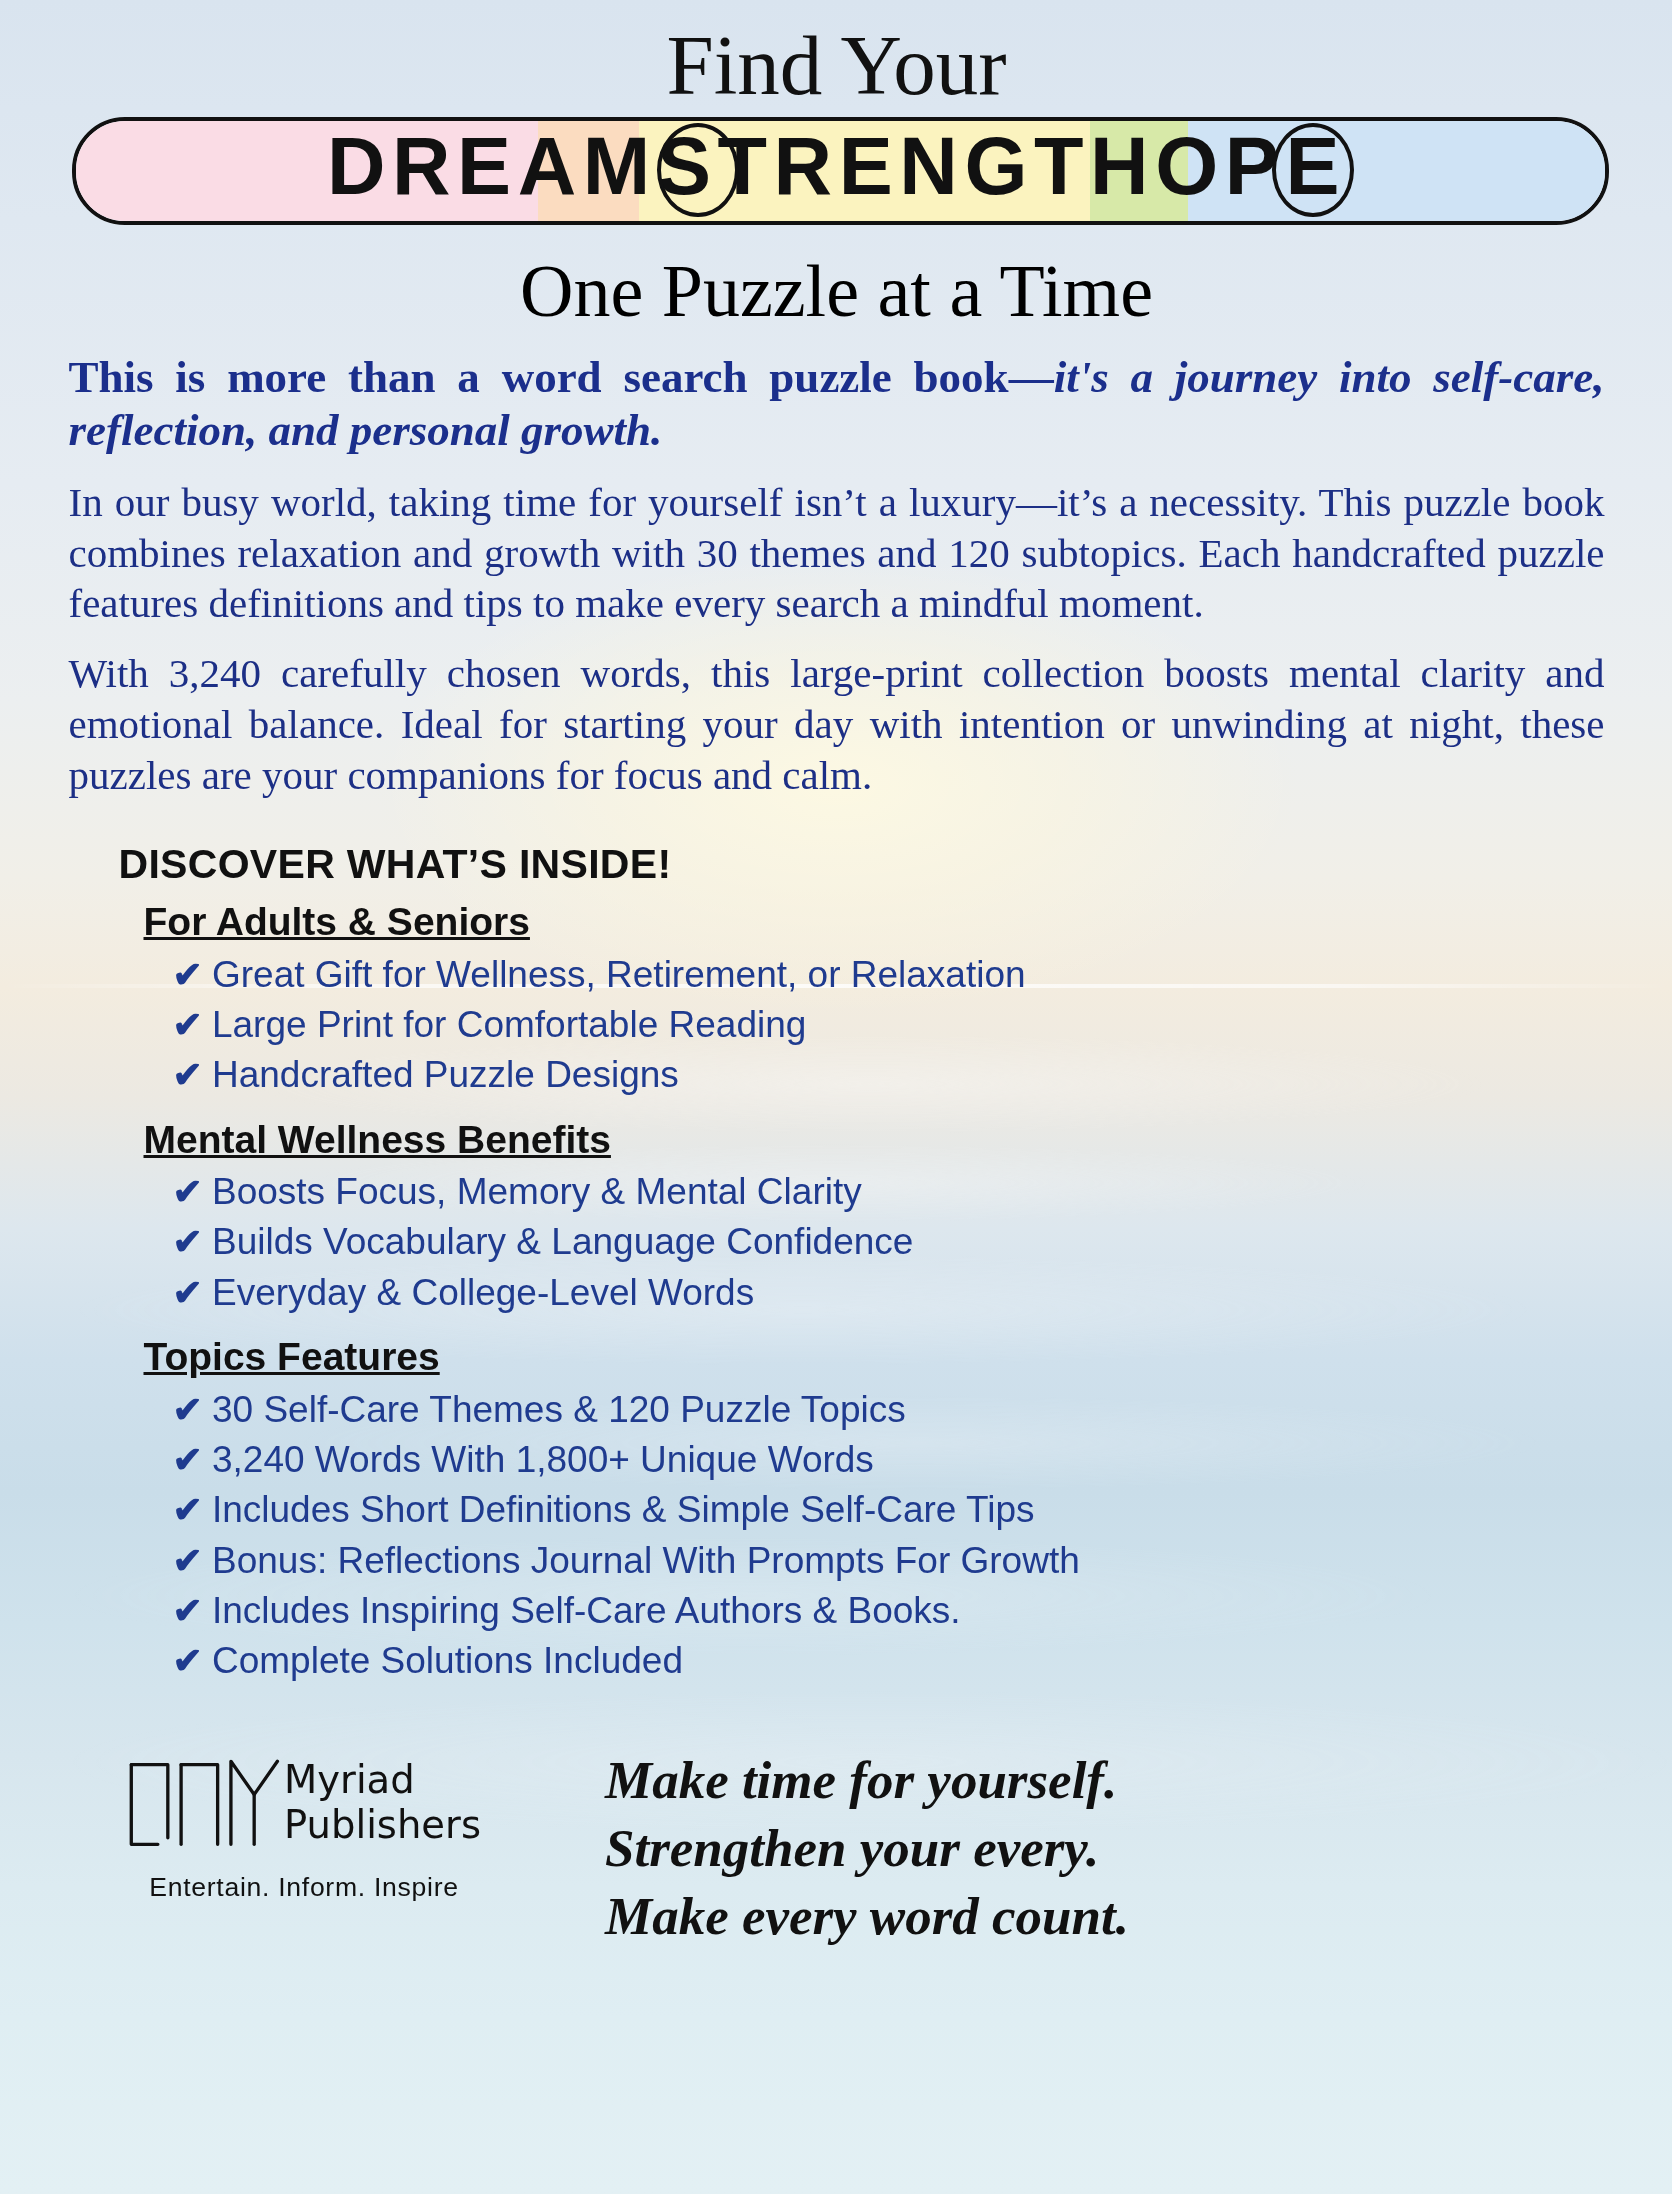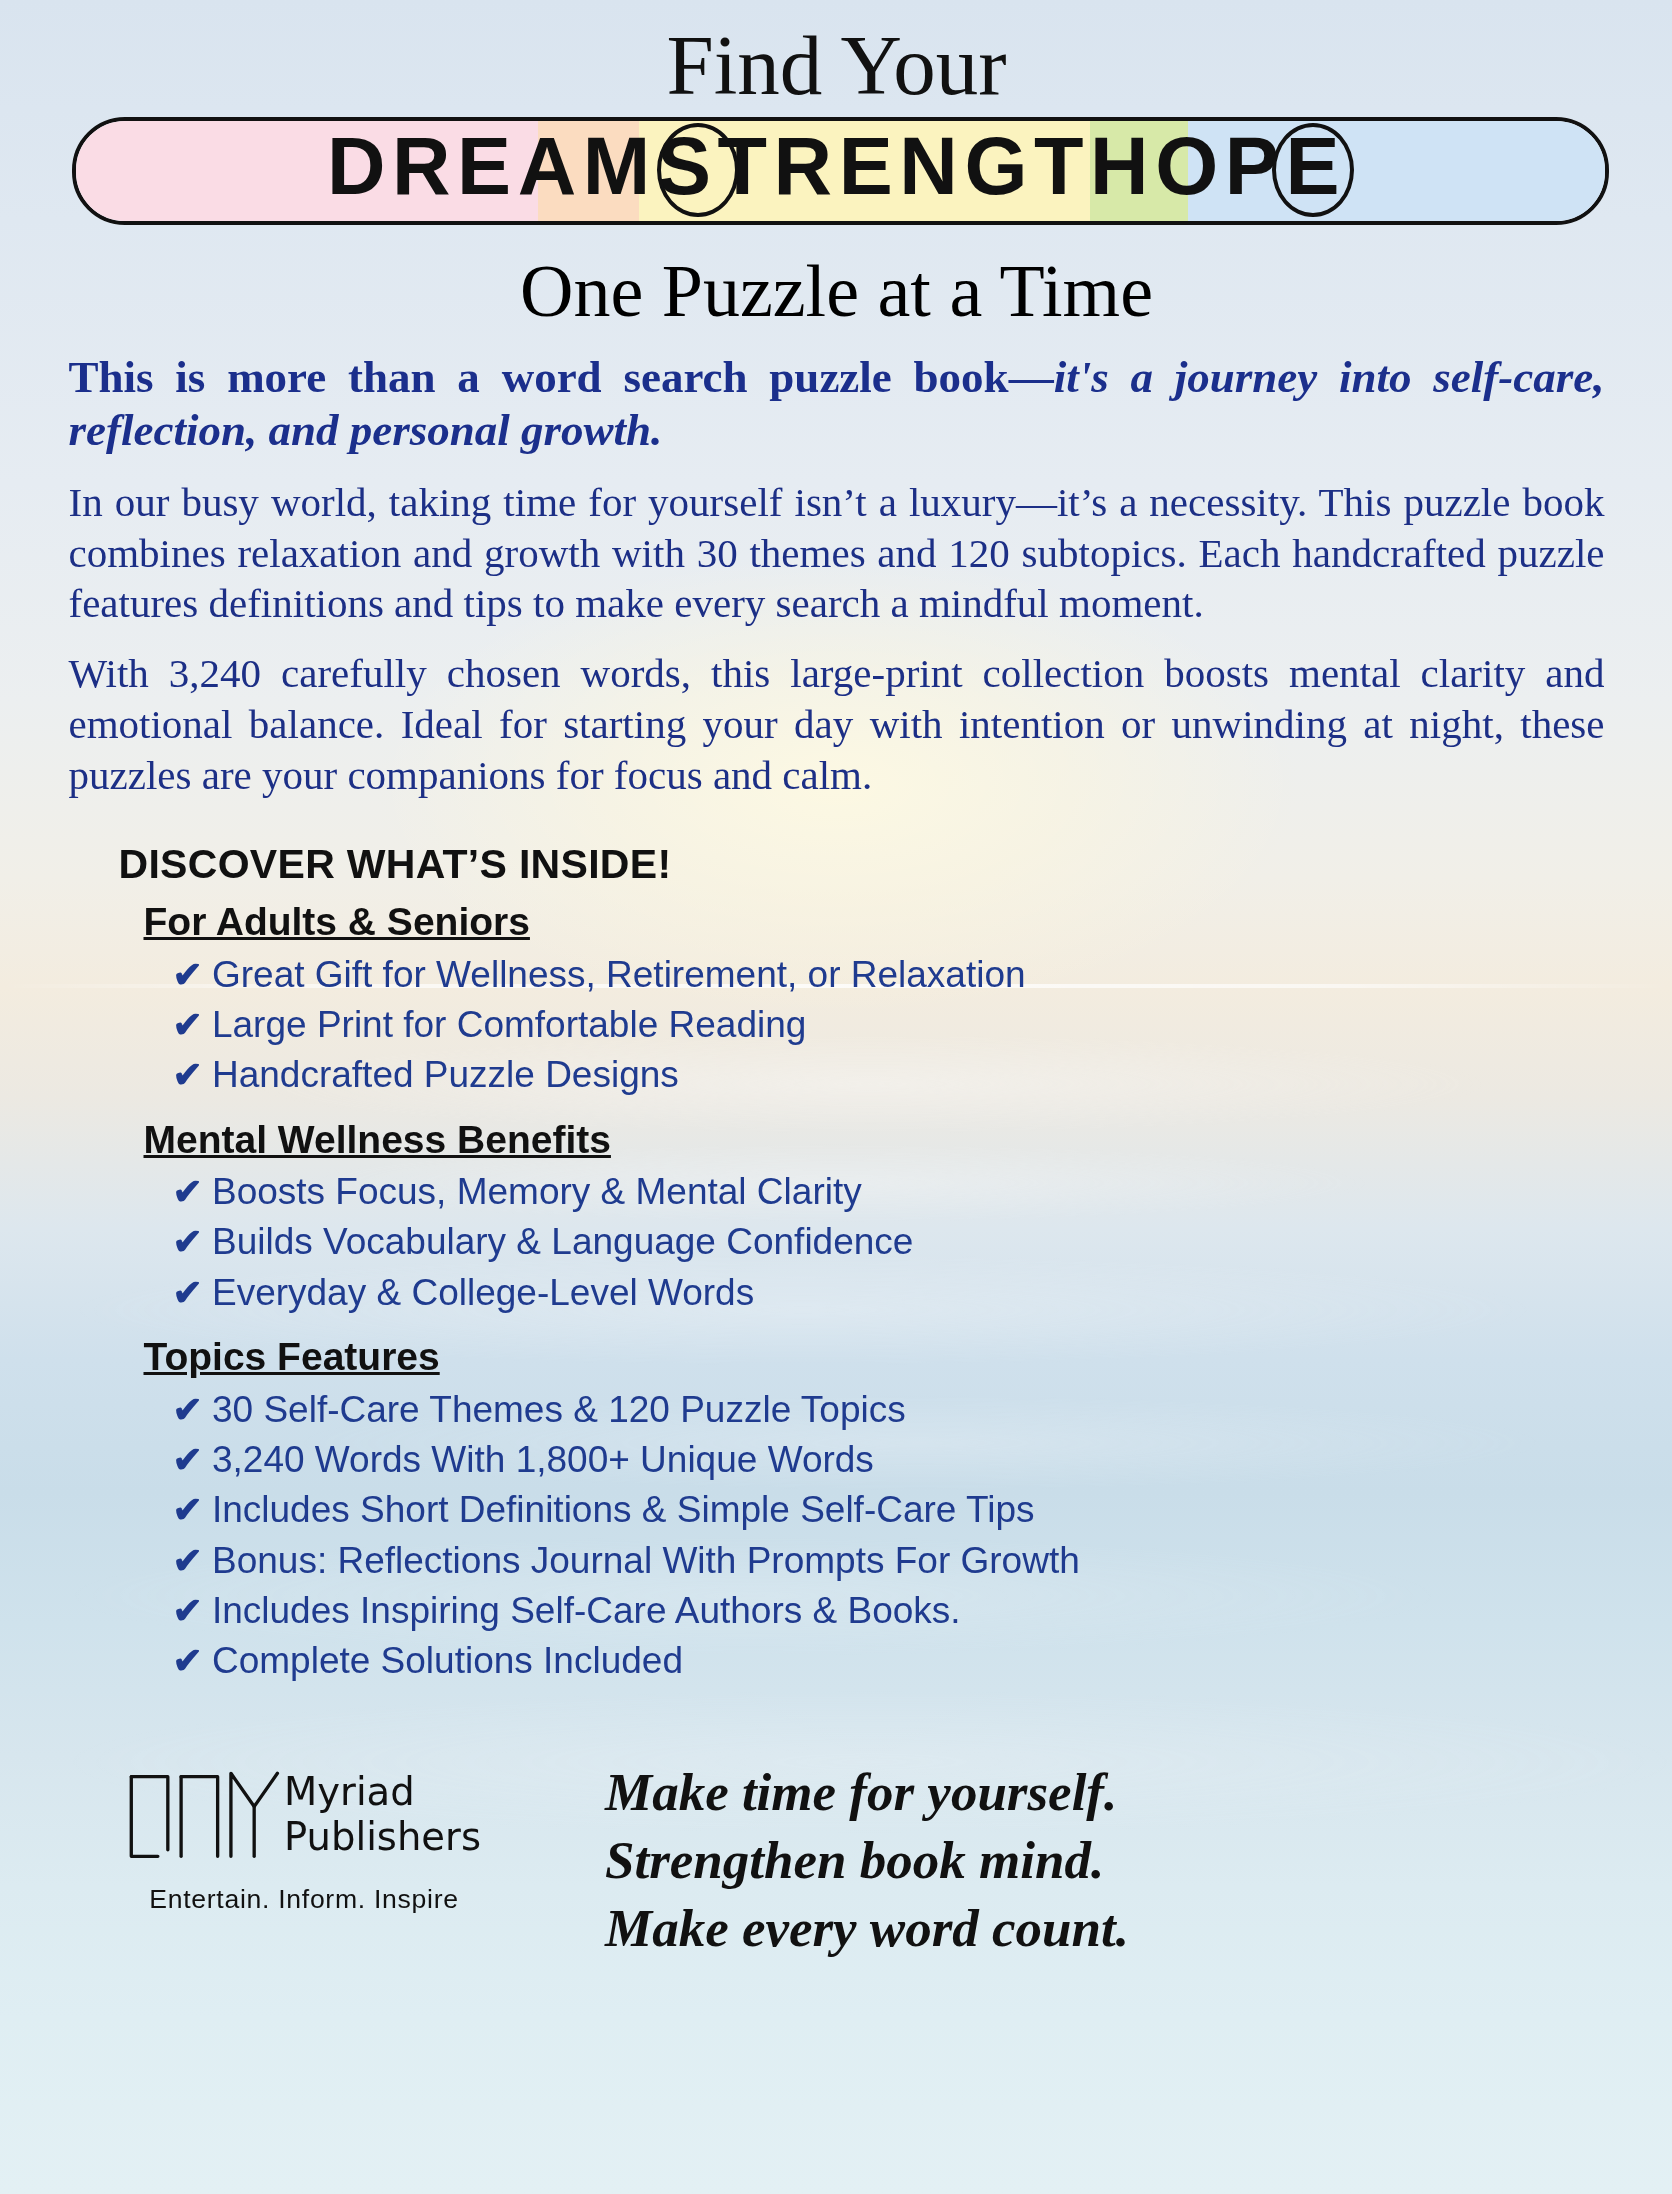--- a/index.html
+++ b/index.html
@@ -219,21 +219,21 @@
     color: #1f3b8f;
     font-weight: bold;
     margin-right: 9.3px;
     font-size: 36px;
   }
 
   
   .footer {
     position: absolute;
     left: 0; right: 0;
-    bottom: 8px;
+    bottom: 20px;
     height: 193px;
     text-decoration: underline;
   }
   .logo {
     position: absolute;
     left: 118px;
     top: 6.6px;
     width: 372px;
   }
   .logo-mark {
@@ -331,19 +331,19 @@
           <path d="M170 160 L170 35 L205 85 L240 35"></path>
           <path d="M205 85 L205 160"></path>
         </g>
         <text x="250" y="82" font-family="DejaVu Sans, sans-serif" font-size="58" fill="#111">Myriad</text>
         <text x="250" y="150" font-family="DejaVu Sans, sans-serif" font-size="58" fill="#111">Publishers</text>
       </svg>
       <div class="logo-tag">Entertain. Inform. Inspire</div>
     </div>
     <div class="tagline">
       <div>Make time for yourself.</div>
-      <div>Strengthen book mind.</div>
+      <div>Strengthen your every.</div>
       <div>Make every word count.</div>
     </div>
   </div>
 
 </div>
 
 
 </body></html>

